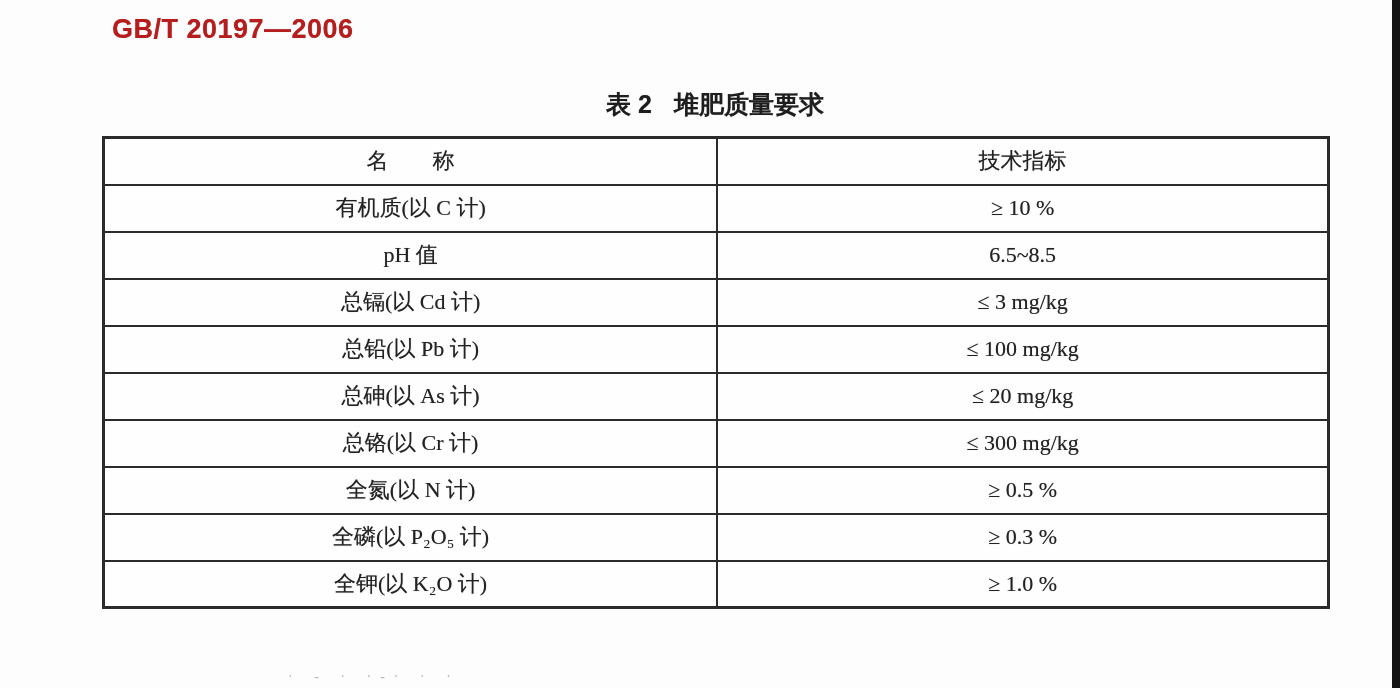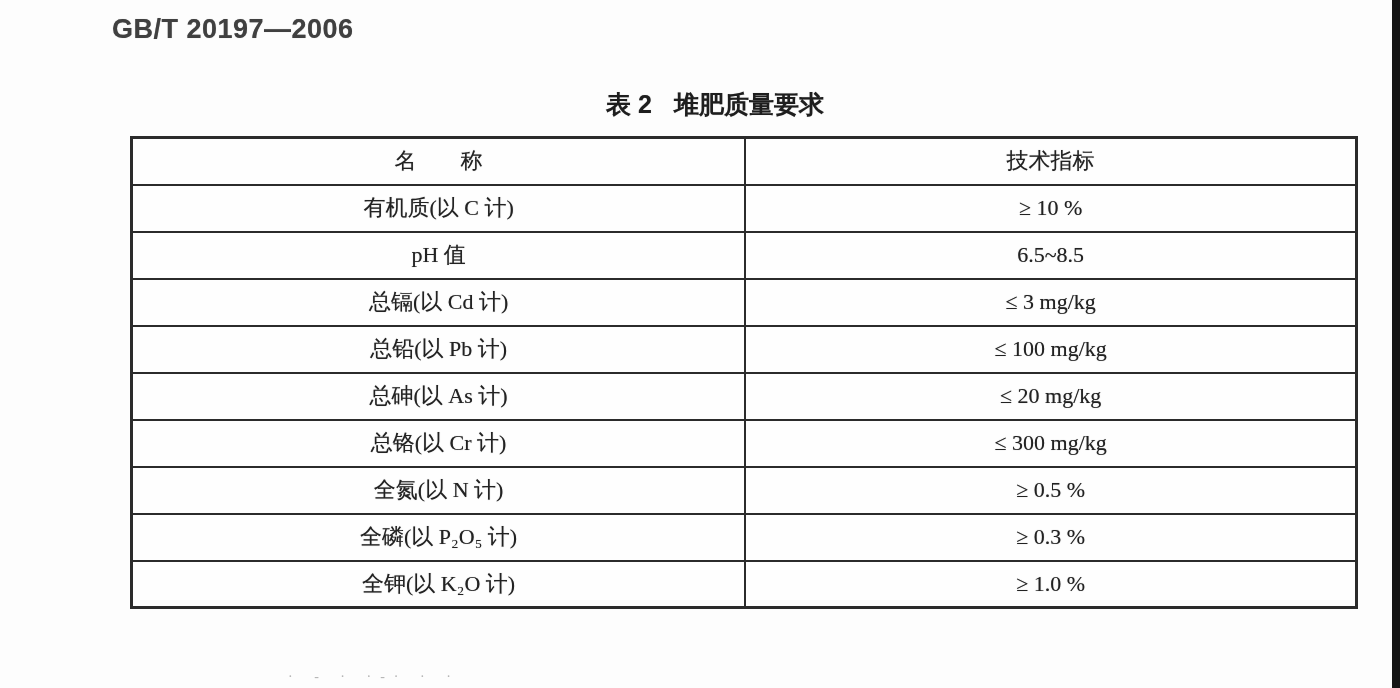--- a/index.html
+++ b/index.html
@@ -14,38 +14,38 @@
     width: 1400px; height: 688px;
     background: #fdfdfd;
   }
   .doc-number {
     position: absolute;
     left: 112px; top: 14px;
     font-family: "Liberation Sans", "DejaVu Sans", sans-serif;
     font-weight: bold;
     font-size: 27px;
     letter-spacing: 0.5px;
-    color: #404040;
+    color: #b91c1c;
     text-shadow: 0 0 0.7px rgba(0,0,0,0.45);
   }
   .table-caption {
     position: absolute;
     left: 101px; top: 88px;
     width: 1228px;
     text-align: center;
     font-family: "Liberation Sans", "DejaVu Sans", sans-serif;
     font-weight: bold;
     font-size: 25px;
     color: #1e1e1e;
     text-shadow: 0 0 0.7px rgba(0,0,0,0.4);
   }
   .caption-gap { display: inline-block; width: 22px; }
   table.quality-table {
     position: absolute;
-    left: 130px; top: 136px;
+    left: 102px; top: 136px;
     width: 1228px;
     border-collapse: collapse;
     table-layout: fixed;
     background: #fefefe;
     padding-left: 44px;
   }
   table.quality-table, table.quality-table td, table.quality-table th {
     border: 2.5px solid #2b2b2b;
   }
   table.quality-table { border-width: 3px; }

